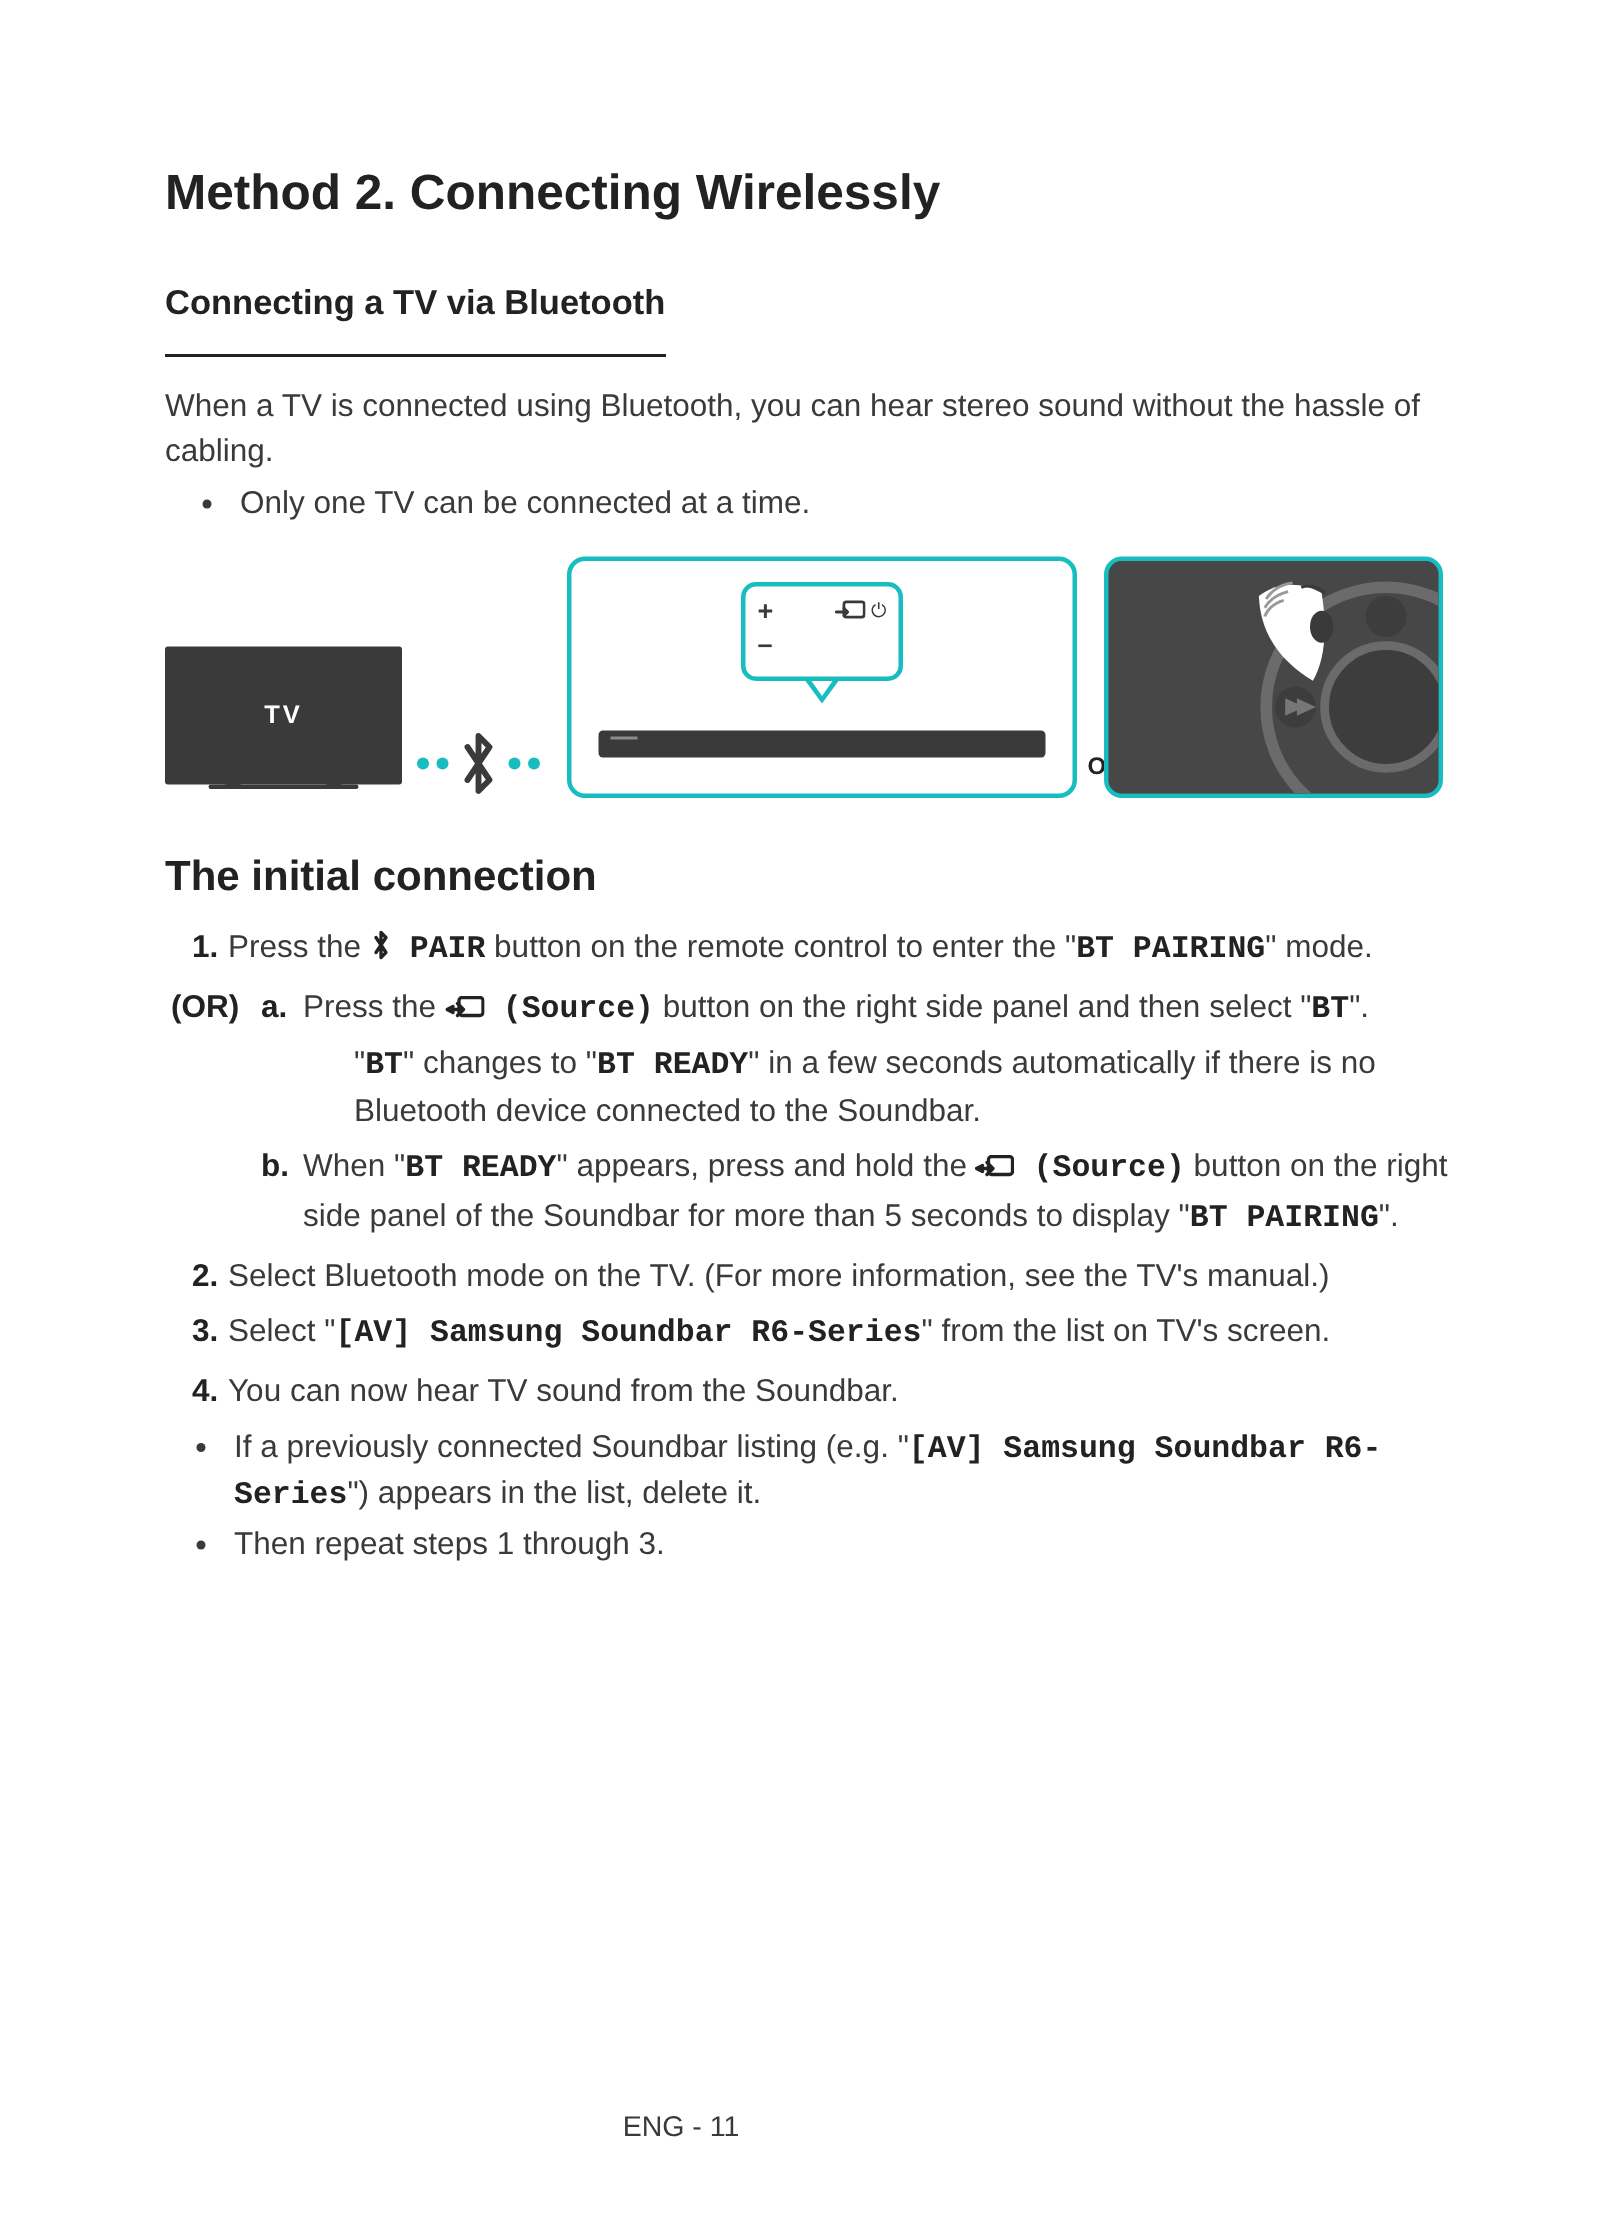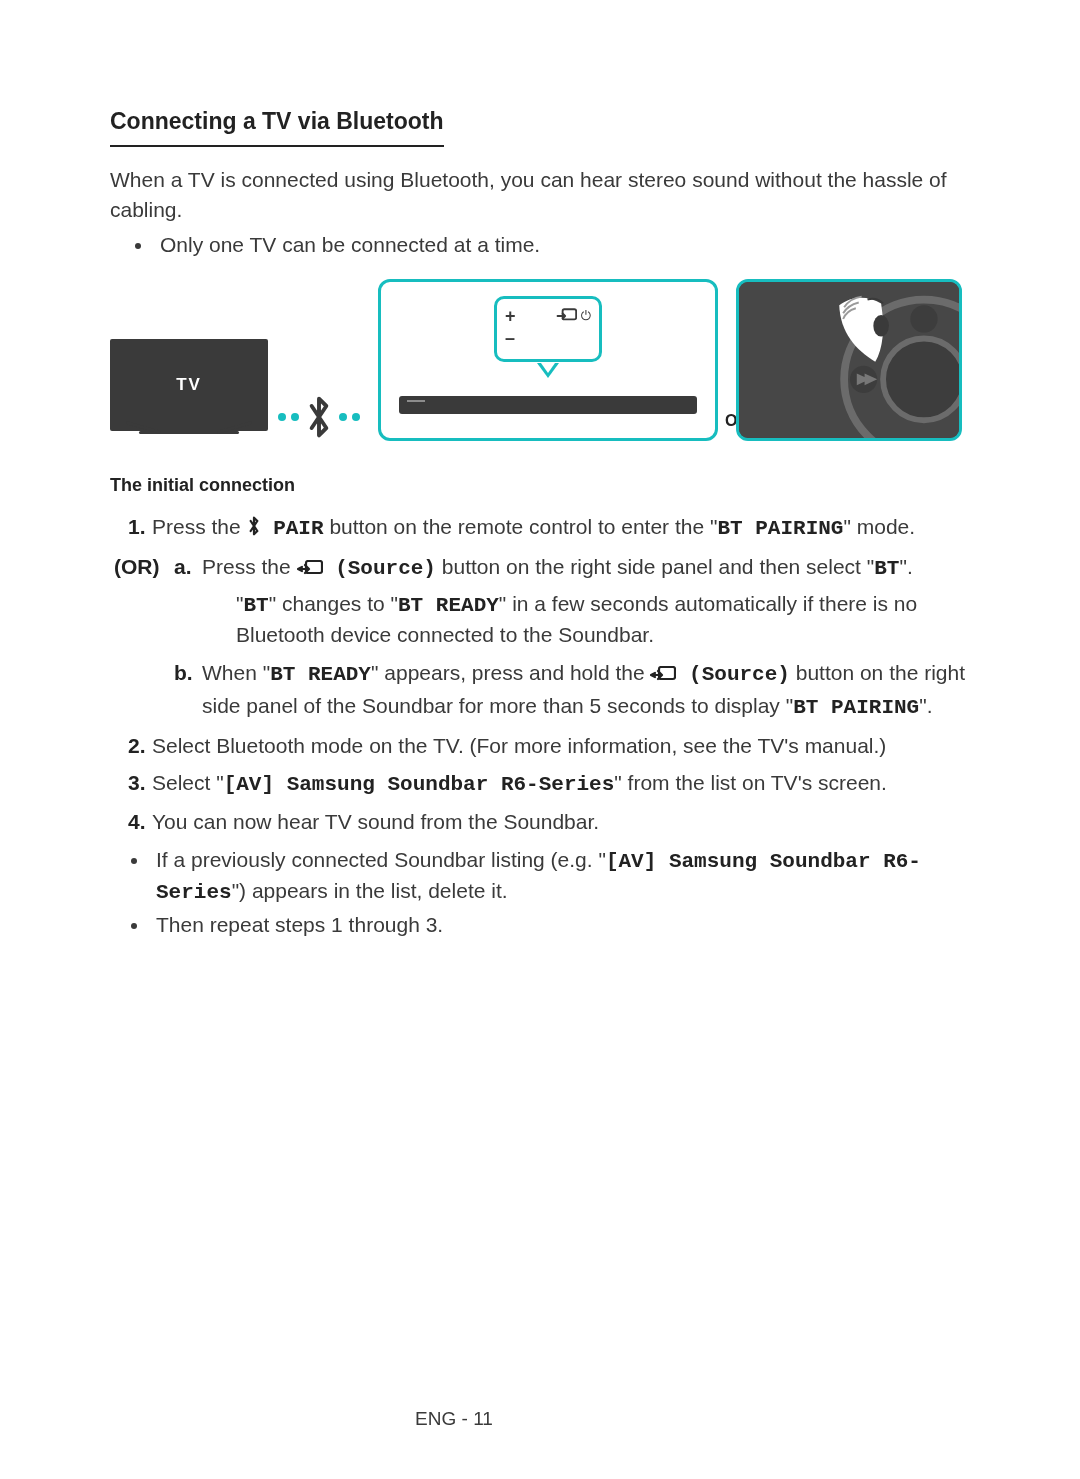--- a/index.html
+++ b/index.html
@@ -22,21 +22,21 @@
     font-weight: 700;
     color: #222;
     margin-bottom: 34px;
   }
   .h2 {
     font-size: 23px;
     font-weight: 700;
     color: #222;
     display: inline-block;
     border-bottom: 2px solid #222;
-    padding-bottom: 8px;
+    padding-bottom: 19px;
     margin-bottom: 18px;
   }
   .para { margin-bottom: 6px; }
   .bullets {
     list-style: disc;
     margin: 0 0 18px 0;
     padding-left: 44px;
   }
   .bullets li { margin: 2px 0; padding-left: 6px; }
   .figure-row {
@@ -150,21 +150,21 @@
     width: 226px;
     border: 3px solid #17bdbf;
     border-radius: 12px;
     overflow: hidden;
     background: #474747;
     position: relative;
   }
   .button-col svg { width: 100%; height: 100%; display:block; }
 
   .h3 {
-    font-size: 18px; font-weight: 700; color:#222;
+    font-size: 28px; font-weight: 700; color:#222;
     margin-top: 4px; margin-bottom: 14px;
   }
   .ol-main {
     list-style: none;
     margin: 0; padding: 0 0 0 18px;
     counter-reset: mainc;
   }
   .ol-main > li {
     position: relative;
     padding-left: 24px;
@@ -208,20 +208,21 @@
     text-align: center;
     font-size: 19px;
     color:#3a3a3a;
   }
 </style>
 </head>
 <body>
 
 <div class="page">
 
+  <div class="h1">Method 2. Connecting Wirelessly</div>
 
   <div>
     <span class="h2">Connecting a TV via Bluetooth</span>
   </div>
   <div class="para">When a TV is connected using Bluetooth, you can hear stereo sound without the hassle of cabling.</div>
   <ul class="bullets">
     <li>Only one TV can be connected at a time.</li>
   </ul>
 
   <div class="figure-row">

